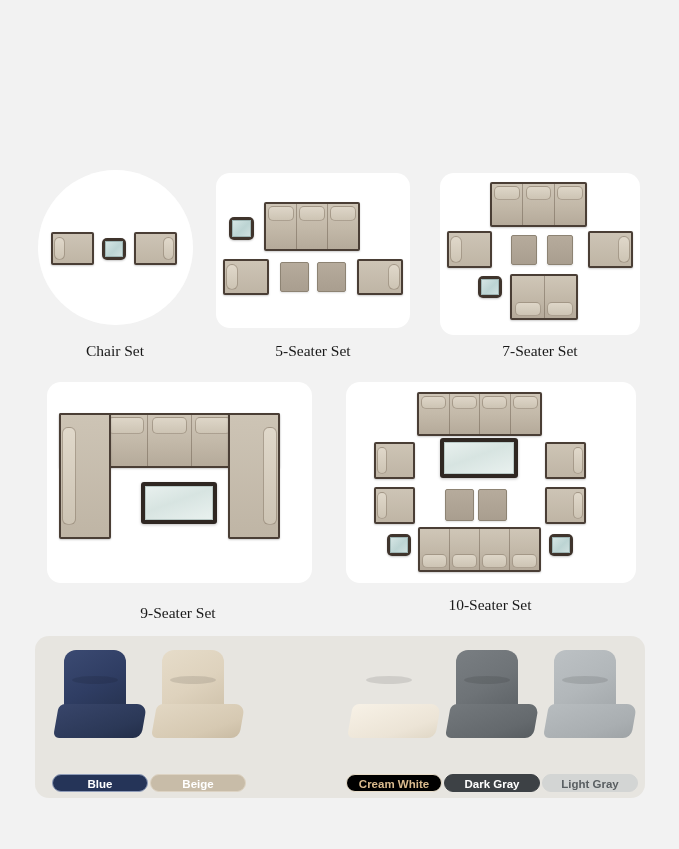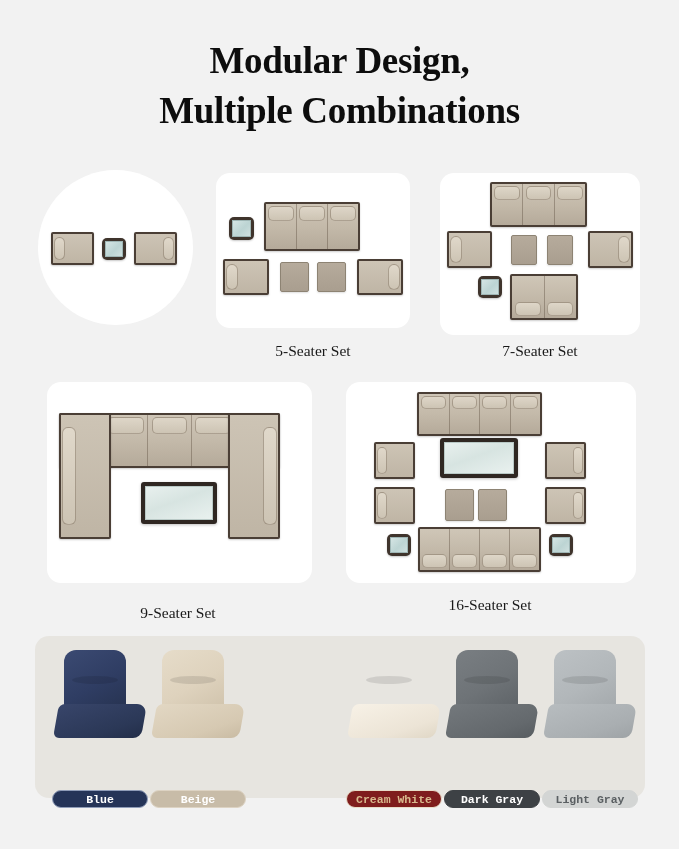--- a/index.html
+++ b/index.html
@@ -160,53 +160,50 @@
     height:8px;border-radius:50%;
     background:rgba(0,0,0,.10);
   }
   .cushion-seat{
     position:absolute;left:4px;top:54px;width:88px;height:34px;
     border-radius:6px 10px 8px 6px;
     transform:skewX(-10deg);
   }
   .swatch-pill{
     position:absolute;
-    top:140px;left:0;width:96px;height:18px;
+    top:124px;left:0;width:96px;height:18px;
     border-radius:10px;
     text-align:center;
-    font-family:Liberation Mono, monospace;
+    font-family:Liberation Sans, sans-serif;
     font-weight:bold;
     font-size:11.5px;
     line-height:18px;
     box-sizing:border-box;
     white-space:nowrap;
     overflow:hidden;
   }
 </style>
 </head>
 <body>
 
 <div class="page">
 
-  <div class="title">
-    <span>Modular Design,</span>
-    <span class="l2">Multiple Combinations</span>
-  </div>
 
   <div class="card circle" style="left:38px;top:170px;width:155px;height:155px;">
     <div class="fur chair arm-left" style="left:13px;top:62px;width:43px;height:33px;">
         <div class="body"></div>
       </div>
     <div class="fur sidetable" style="left:64px;top:68px;width:24px;height:22px;">
         <div class="glass"></div>
       </div>
     <div class="fur chair arm-right" style="left:96px;top:62px;width:43px;height:33px;">
         <div class="body"></div>
       </div>
   </div>
+  <div class="card-label" style="left:25px;top:342px;width:180px;">Chair Set</div>
 
   <div class="card" style="left:216px;top:173px;width:194px;height:155px;">
 
     <div class="fur sofa face-down" style="left:48px;top:29px;width:96px;height:49px;">
       <div class="body">
           <div class="seat"></div>
           <div class="seat"></div>
           <div class="seat"></div>
         </div>
     </div>
@@ -323,21 +320,21 @@
           <div class="seat"></div>
           <div class="seat"></div>
           <div class="seat"></div>
           <div class="seat"></div>
         </div>
     </div>
     <div class="fur sidetable" style="left:203px;top:152px;width:24px;height:22px;">
         <div class="glass"></div>
       </div>
   </div>
-  <div class="card-label" style="left:400px;top:596px;width:180px;">16-Seater Set</div>
+  <div class="card-label" style="left:400px;top:596px;width:180px;">10-Seater Set</div>
 
   <div class="swatch-panel">
 
     <div class="swatch" style="left:17px;">
       <div class="cushion-wrap">
         <div class="cushion-back" style="background:linear-gradient(150deg,#3b4a72 0%,#2f3d63 55%,#26324f 100%);"></div>
         <div class="cushion-seat" style="background:linear-gradient(160deg,#38456a 0%,#2b3857 70%,#232e49 100%);"></div>
       </div>
       <div class="swatch-pill" style="background:#253458;color:#ffffff;border:1.5px solid #8f9cb8;">Blue</div>
     </div>
@@ -349,21 +346,21 @@
       </div>
       <div class="swatch-pill" style="background:#c8bca8;color:#ffffff;border:1.5px solid #ddd3c3;">Beige</div>
     </div>
 
 
     <div class="swatch" style="left:311px;">
       <div class="cushion-wrap">
         <div class="cushion-back" style="background:linear-gradient(150deg,#fbf6ed 0%,#f3ece0 55%,#e7dece d 100%);"></div>
         <div class="cushion-seat" style="background:linear-gradient(160deg,#f7f1e6 0%,#ece4d6 70%,#e0d7c6 100%);"></div>
       </div>
-      <div class="swatch-pill" style="background:#7f1d1d;color:#d8b98d;border:1.5px solid #e8ddc9;">Cream White</div>
+      <div class="swatch-pill" style="background:#000000;color:#d8b98d;border:1.5px solid #e8ddc9;">Cream White</div>
     </div>
 
     <div class="swatch" style="left:409px;">
       <div class="cushion-wrap">
         <div class="cushion-back" style="background:linear-gradient(150deg,#797e82 0%,#6e7377 55%,#5d6266 100%);"></div>
         <div class="cushion-seat" style="background:linear-gradient(160deg,#73787c 0%,#64696d 70%,#585d61 100%);"></div>
       </div>
       <div class="swatch-pill" style="background:#3d4145;color:#ffffff;border:1.5px solid #3d4145;">Dark Gray</div>
     </div>
 

